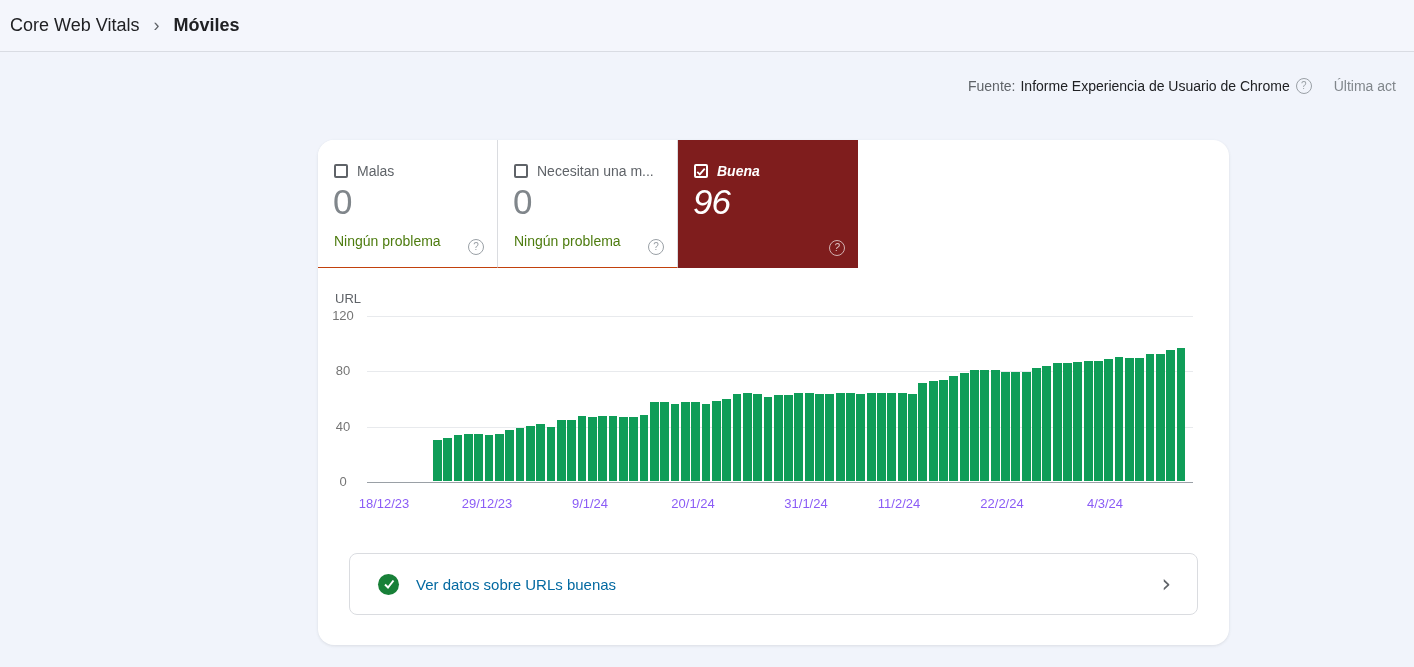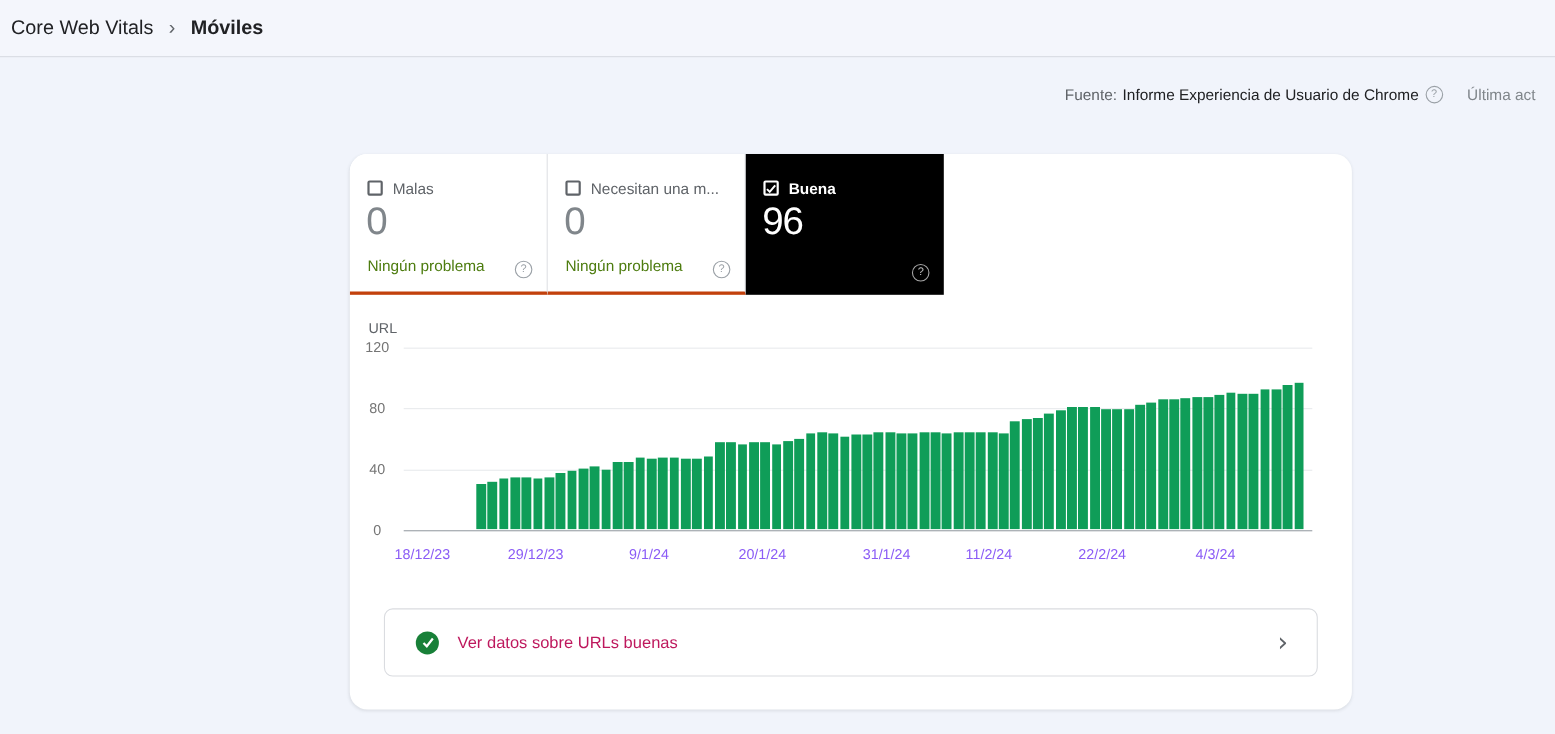--- a/index.html
+++ b/index.html
@@ -42,24 +42,24 @@
     position:absolute; left:318px; top:140px; width:911px; height:505px;
     background:#ffffff; border-radius:16px;
     box-shadow:0 1px 3px rgba(60,64,67,.12);
     overflow:hidden;
   }
 
   
   .tabs { position:absolute; left:0; top:0; height:128px; display:flex; }
   .tab {
     width:180px; height:128px; position:relative; background:#fff;
-    border-right:1px solid #dadce0; border-bottom:3px solid #c2410c;
+    border-right:1px solid #dadce0; border-bottom:1px solid #c2410c;
     cursor:pointer;
   }
-  .tab.selected { background:#000000; border-right:none; border-bottom:none; }
+  .tab.selected { background:#7f1d1d; border-right:none; border-bottom:none;font-style:italic; }
   .tab-check-row {
     position:absolute; left:16px; top:23px; display:flex; align-items:center; gap:9px;
   }
   .checkbox {
     width:14px; height:14px; border:2px solid #5f6368; border-radius:2px;
     background:transparent; display:flex; align-items:center; justify-content:center;
   }
   .tab.selected .checkbox { border-color:#ffffff; }
   .tab-label { font-size:14px; color:#5f6368; white-space:nowrap; }
   .tab.selected .tab-label { color:#ffffff; font-weight:700; }
@@ -94,21 +94,21 @@
   .footer-row {
     position:absolute; left:31px; top:413px; width:849px; height:62px;
     border:1px solid #dadce0; border-radius:8px; background:#fff;
     display:flex; align-items:center; cursor:pointer;
   }
   .check-circle {
     width:21px; height:21px; border-radius:50%; background:#188038;
     margin-left:28px; display:flex; align-items:center; justify-content:center;
     flex:0 0 auto;
   }
-  .footer-label { margin-left:17px; font-size:15px; color:#be185d; }
+  .footer-label { margin-left:17px; font-size:15px; color:#0369a1; }
   .footer-chevron {
     margin-left:auto; margin-right:26px; font-size:24px; color:#5f6368;
     line-height:1; font-family:"DejaVu Sans", sans-serif;
   }
 </style>
 </head>
 <body>
 
 <div class="topbar">
   <span class="crumb-parent">Core Web Vitals</span>

